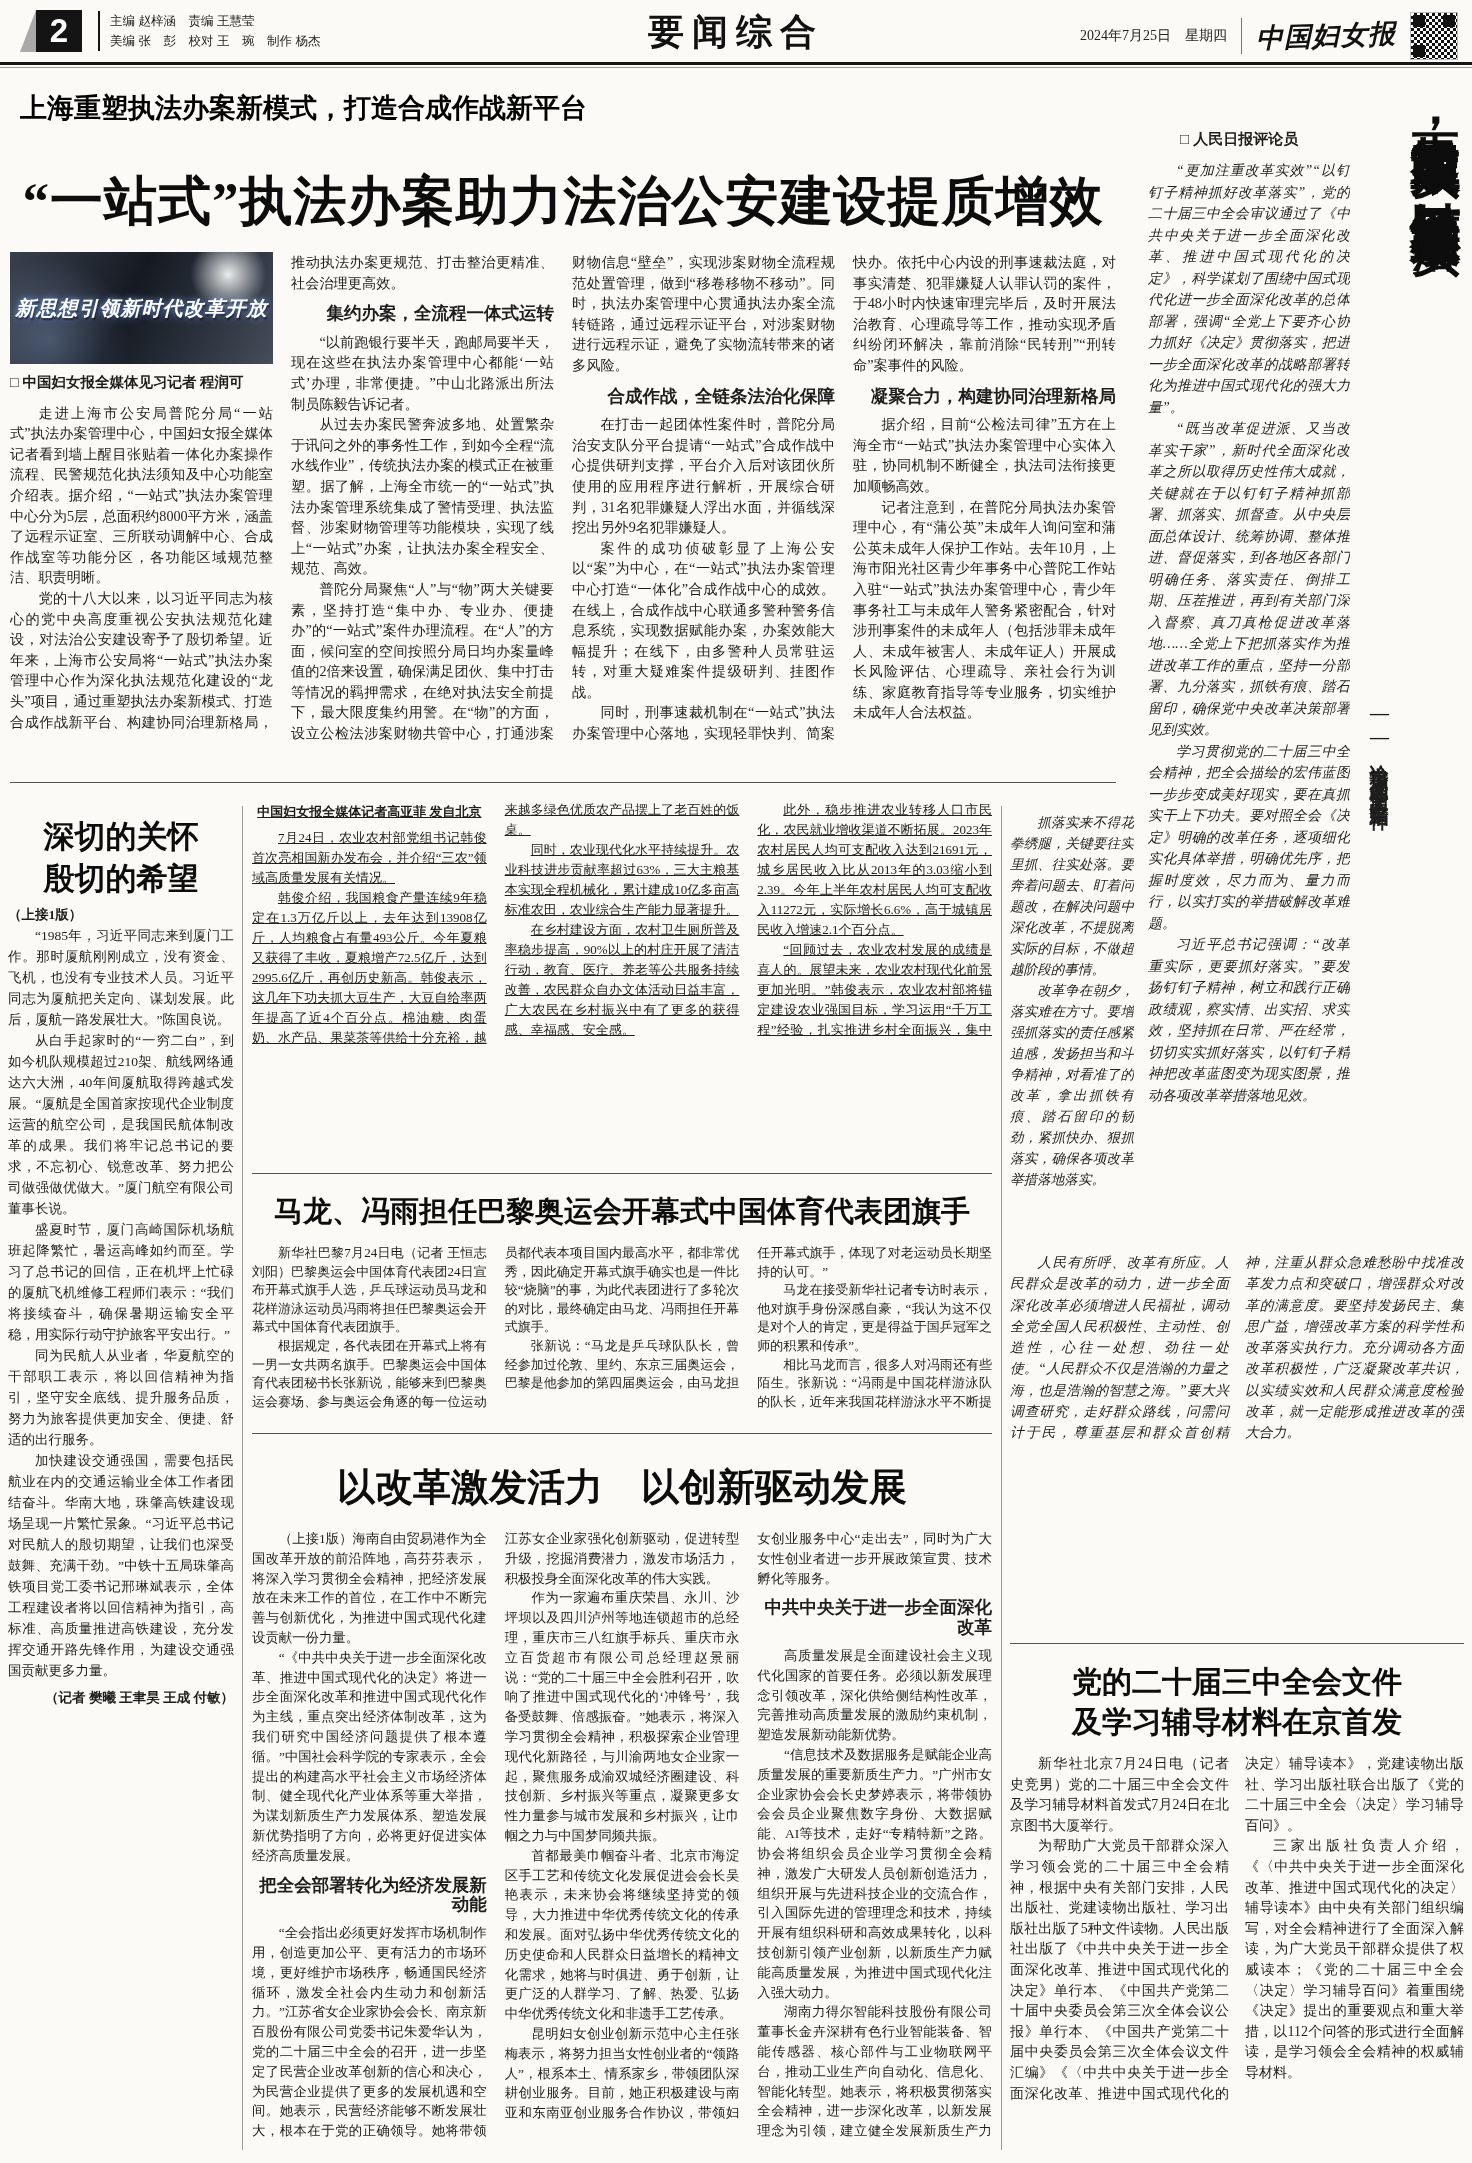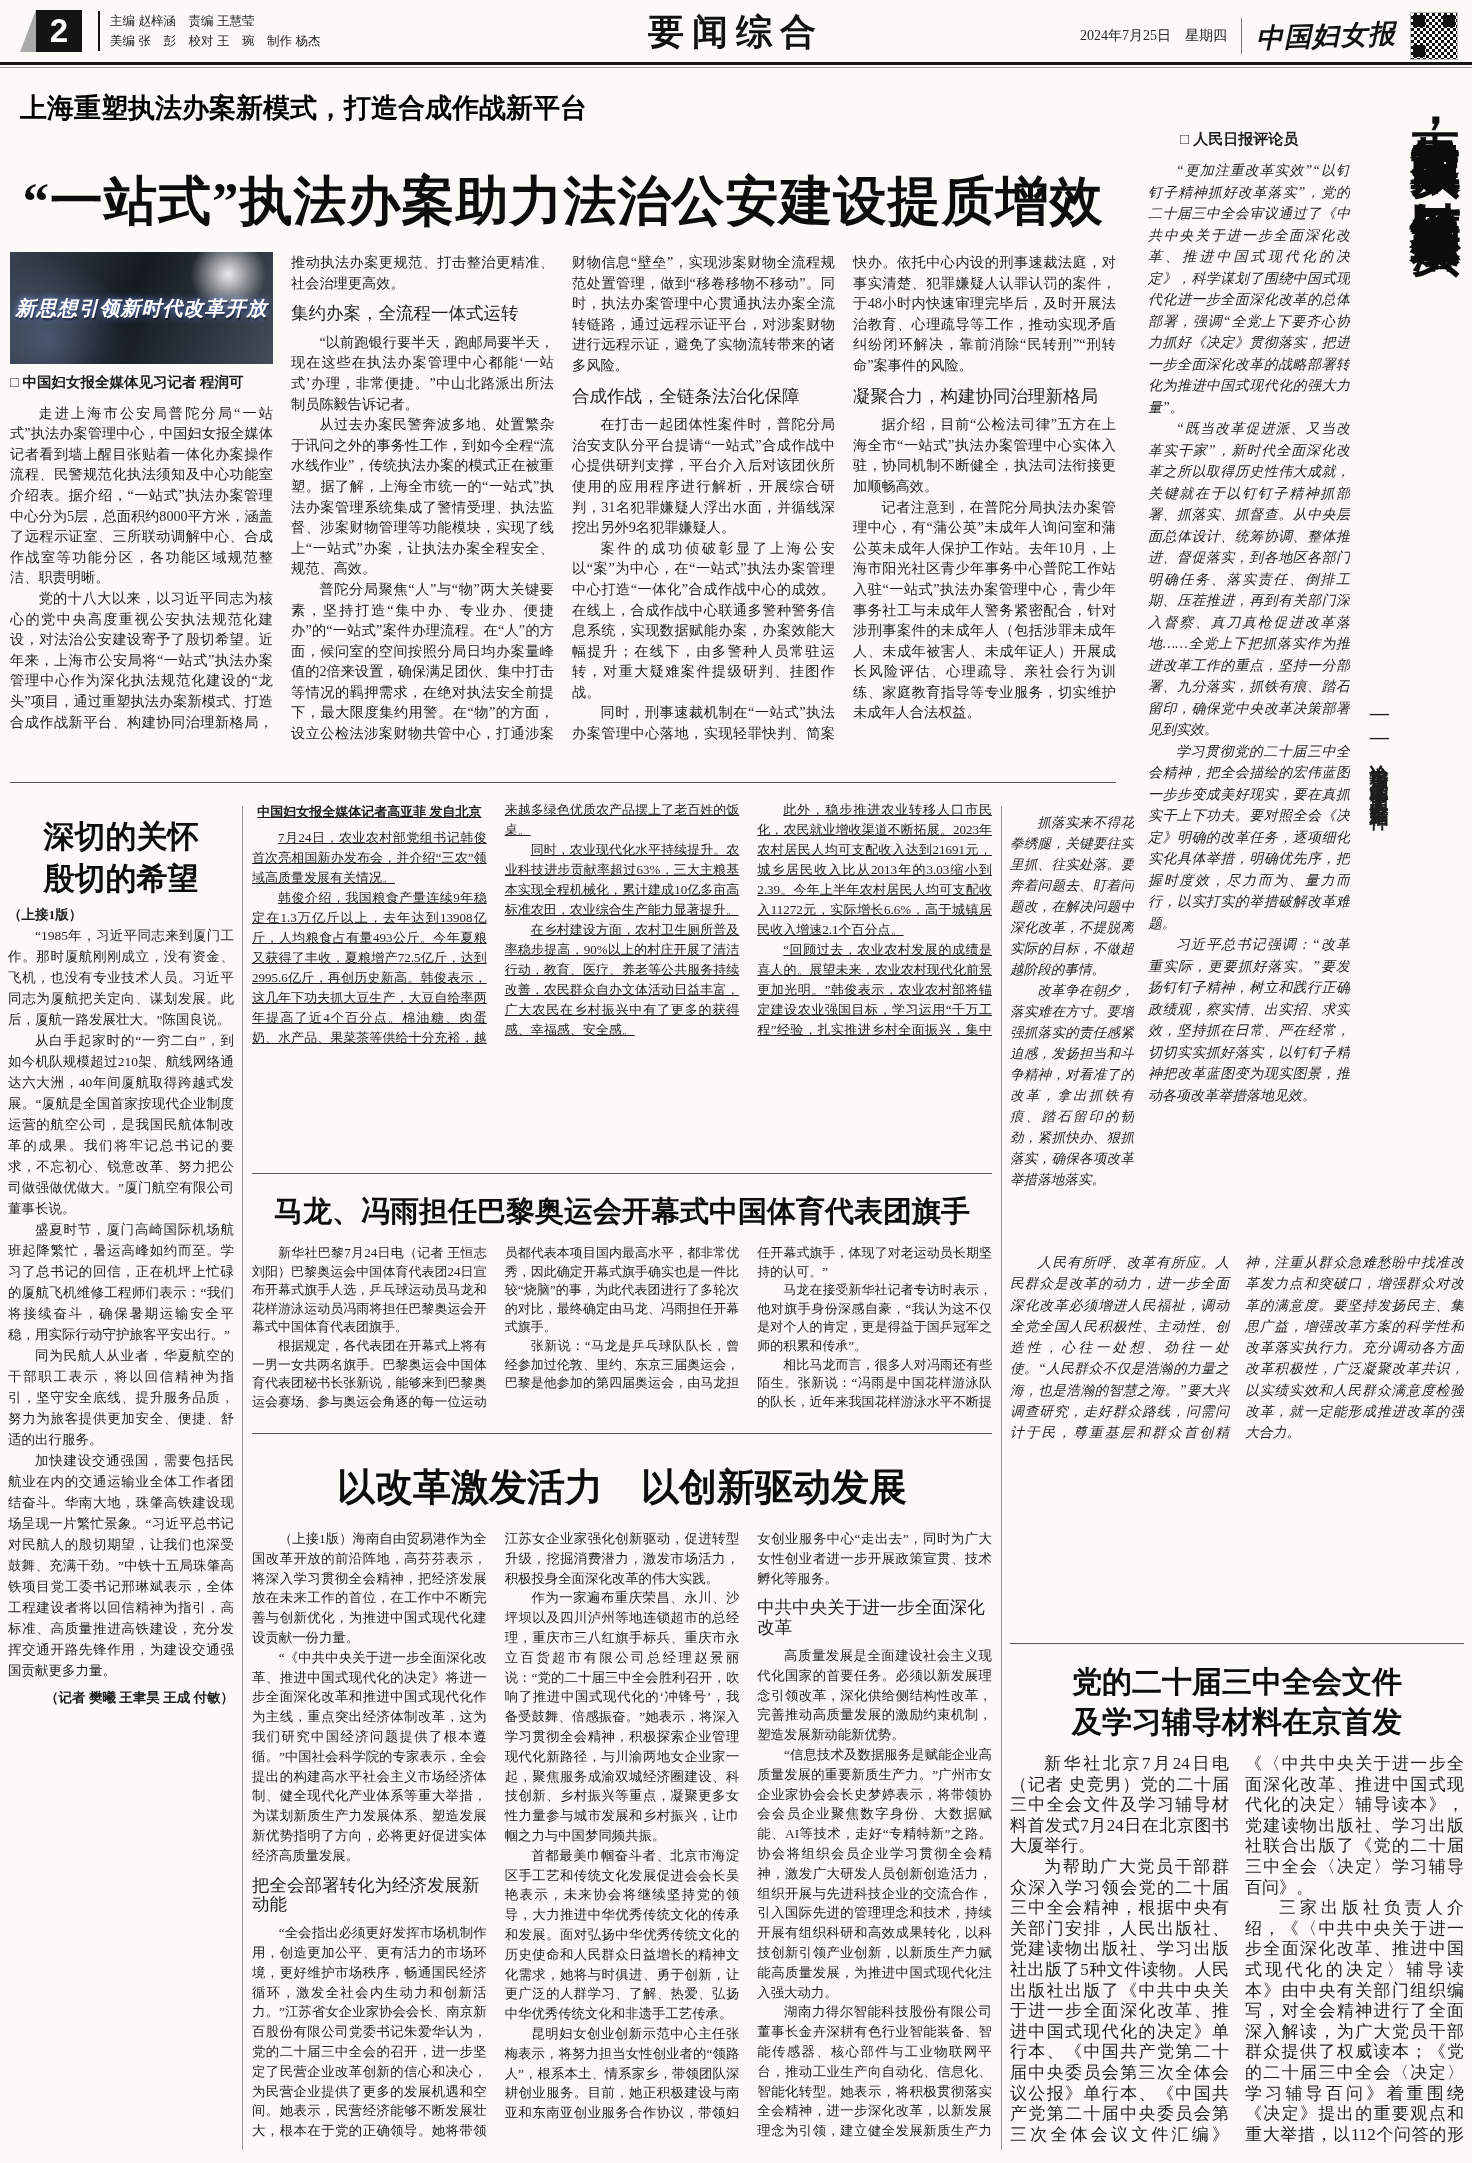--- a/index.html
+++ b/index.html
@@ -28,21 +28,21 @@
       background-repeat:no-repeat,no-repeat,no-repeat,repeat;}
   .header-rule{position:absolute;top:62px;left:0;width:1472px;height:3px;background:#161616;}
   .header-rule2{position:absolute;top:67px;left:0;width:1472px;height:1px;background:#9a9a9a;}
 
   
   .fl{margin:0;text-align:justify;}
   .fl-p{text-indent:2em;}
   .fl-jump{font-weight:bold;text-indent:0;}
   .fl-byline{font-weight:bold;text-indent:0;text-align:center;margin:2px 0 6px;}
   .fl-credit{font-weight:bold;text-indent:0;text-align:right;margin-top:6px;}
-  h3.fl-h{font-size:17.5px;font-weight:400;text-align:left;margin:10px 0 8px;text-indent:0;
+  h3.fl-h{font-size:17.5px;font-weight:700;text-align:right;margin:10px 0 8px;text-indent:0;
           font-family:"Liberation Serif","DejaVu Serif",serif;}
 
   
   .kicker{position:absolute;left:20px;top:90px;width:1088px;text-align:left;
           font-family:"Liberation Sans","DejaVu Sans",sans-serif;font-size:27px;font-weight:700;color:#000000;}
   .lead-headline{position:absolute;left:8px;top:130px;width:1110px;text-align:center;
           font-size:53px;font-weight:900;letter-spacing:1px;color:#0d0d0d;}
   .lead-body{position:absolute;left:10px;top:252px;width:1106px;height:508px;
           column-count:4;column-gap:18px;font-size:14.2px;line-height:20.6px;overflow:hidden;}
   .badge{height:112px;margin-bottom:8px;display:flex;align-items:center;justify-content:center;
@@ -86,21 +86,21 @@
   .comm-bottom{position:absolute;left:1010px;top:1252px;width:454px;height:382px;overflow:hidden;
         column-count:2;column-gap:16px;font-style:italic;font-size:13.8px;line-height:21.3px;}
   .comm-sub-vert{position:absolute;left:1356px;top:702px;height:532px;width:36px;
         writing-mode:vertical-rl;text-orientation:upright;font-size:19px;font-weight:bold;letter-spacing:3px;}
   .comm-head-vert{position:absolute;left:1394px;top:94px;height:1142px;width:76px;
         writing-mode:vertical-rl;text-orientation:upright;font-size:50px;font-weight:900;letter-spacing:2px;color:#0d0d0d;}
 
   
   .release{position:absolute;left:1010px;top:1652px;width:454px;height:500px;overflow:hidden;}
   .release-headline{margin:10px 0 2px;text-align:center;font-size:30px;font-weight:900;line-height:40px;color:#0d0d0d;}
-  .release-flow{margin-top:12px;column-count:2;column-gap:16px;height:392px;font-size:17px;line-height:20.6px;overflow:hidden;}
+  .release-flow{margin-top:12px;column-count:2;column-gap:16px;height:392px;font-size:14px;line-height:20.6px;overflow:hidden;}
 </style>
 </head>
 <body>
 
 <div id="page">
 
   <div class="masthead">
     <div class="pagenum">2</div>
     <div class="staff">
       <div>主编 赵梓涵　责编 王慧莹</div>

